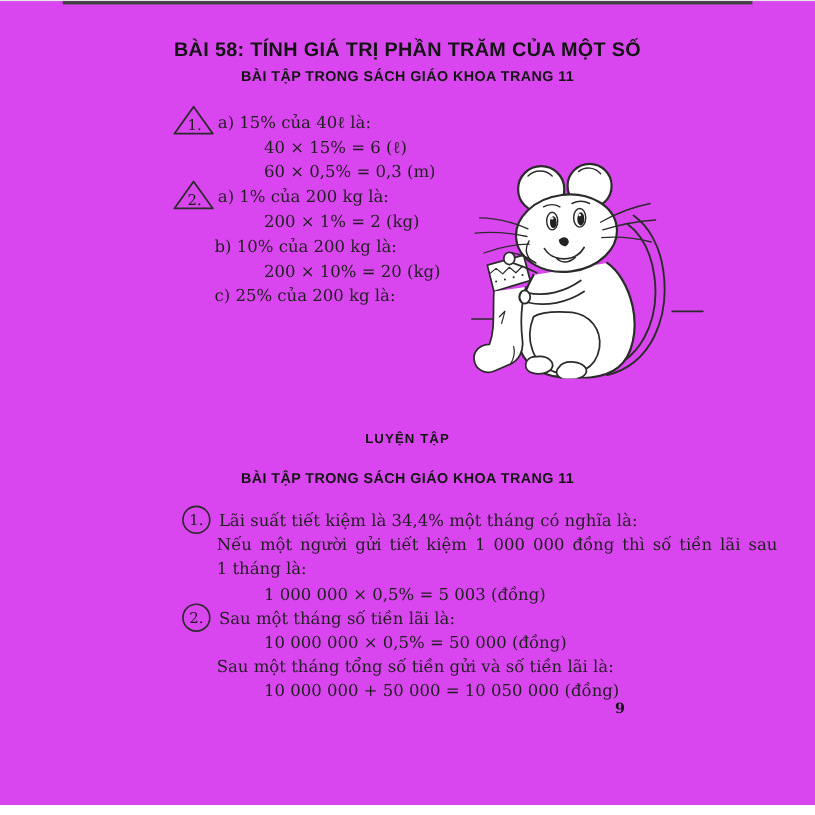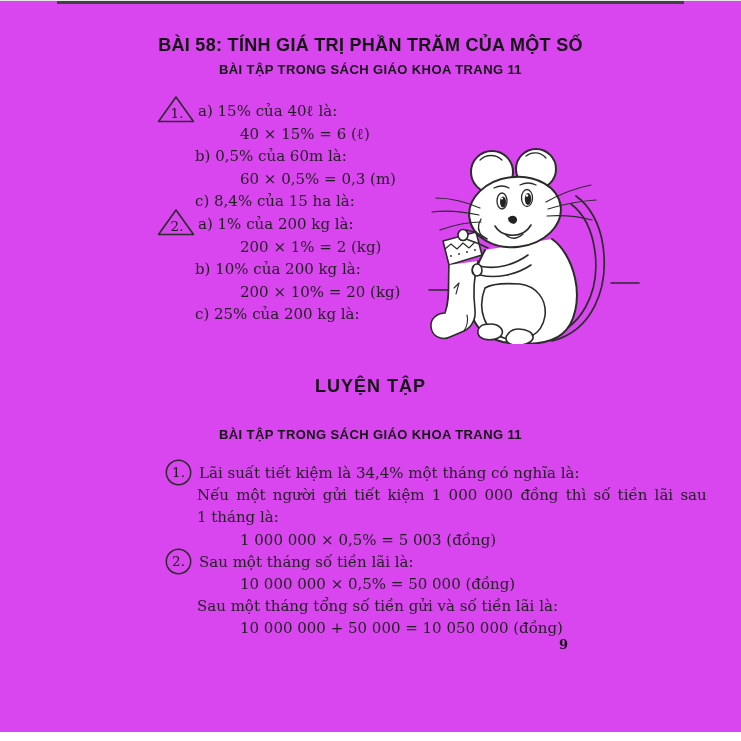--- a/index.html
+++ b/index.html
@@ -4,21 +4,21 @@
 <style>
   html,body{margin:0;padding:0;background:#fff;}
   .page{position:relative;width:741px;height:732px;background:#d946ef;overflow:hidden;
         font-family:"DejaVu Serif",serif;color:#222;}
   .top-strip{position:absolute;left:0;top:0;width:741px;height:1px;background:#e7e7e7;}
   .top-rule{position:absolute;left:57px;top:1px;width:627px;height:3px;background:#414141;}
   .hdr{position:absolute;left:0;width:741px;text-align:center;
        font-family:"Liberation Sans",sans-serif;font-weight:bold;color:#141414;}
   .hdr.title{top:35px;font-size:18px;letter-spacing:.3px;}
   .hdr.subtitle{top:62px;font-size:13px;letter-spacing:.4px;}
-  .hdr.lt-title{top:376px;font-size:18px;letter-spacing:1px;}
+  .hdr.lt-title{top:392px;font-size:12px;letter-spacing:1px;}
   .hdr.lt-subtitle{top:427px;font-size:13px;letter-spacing:.4px;}
 
   .sec1{position:absolute;left:158px;top:100px;width:440px;}
   .sec1 .line{line-height:22.6px;font-size:15px;color:#1f1f1f;white-space:nowrap;}
   .sec1 .first{position:relative;padding-left:40px;}
   .sec1 .q{padding-left:37px;}
   .sec1 .eq{padding-left:82px;}
   .tri{position:absolute;left:-2px;top:-6px;}
   .tri text{font-family:"DejaVu Serif",serif;font-size:13.5px;fill:#1b1b1b;text-anchor:middle;}
 
@@ -47,23 +47,21 @@
   <div class="sec1">
 
     <div class="line first">
       <svg class="tri" width="40" height="30" viewBox="0 0 40 30">
         <path d="M20,3 L37.5,27.5 L2.5,27.5 Z" fill="none" stroke="#2b2b2b" stroke-width="1.6" stroke-linejoin="round"></path>
         <text x="21" y="24">1.</text>
       </svg>
       <span>a) 15% của 40ℓ là:</span>
     </div>
     <div class="line eq">40 × 15% = 6 (ℓ)</div>
-    <div class="line q">b) 0,5% của 60m là:</div>
     <div class="line eq">60 × 0,5% = 0,3 (m)</div>
-    <div class="line q">c) 8,4% của 15 ha là:</div>
 
     <div class="line first">
       <svg class="tri" width="40" height="30" viewBox="0 0 40 30">
         <path d="M20,3 L37.5,27.5 L2.5,27.5 Z" fill="none" stroke="#2b2b2b" stroke-width="1.6" stroke-linejoin="round"></path>
         <text x="21" y="24">2.</text>
       </svg>
       <span>a) 1% của 200 kg là:</span>
     </div>
     <div class="line eq">200 × 1% = 2 (kg)</div>
     <div class="line q">b) 10% của 200 kg là:</div>

